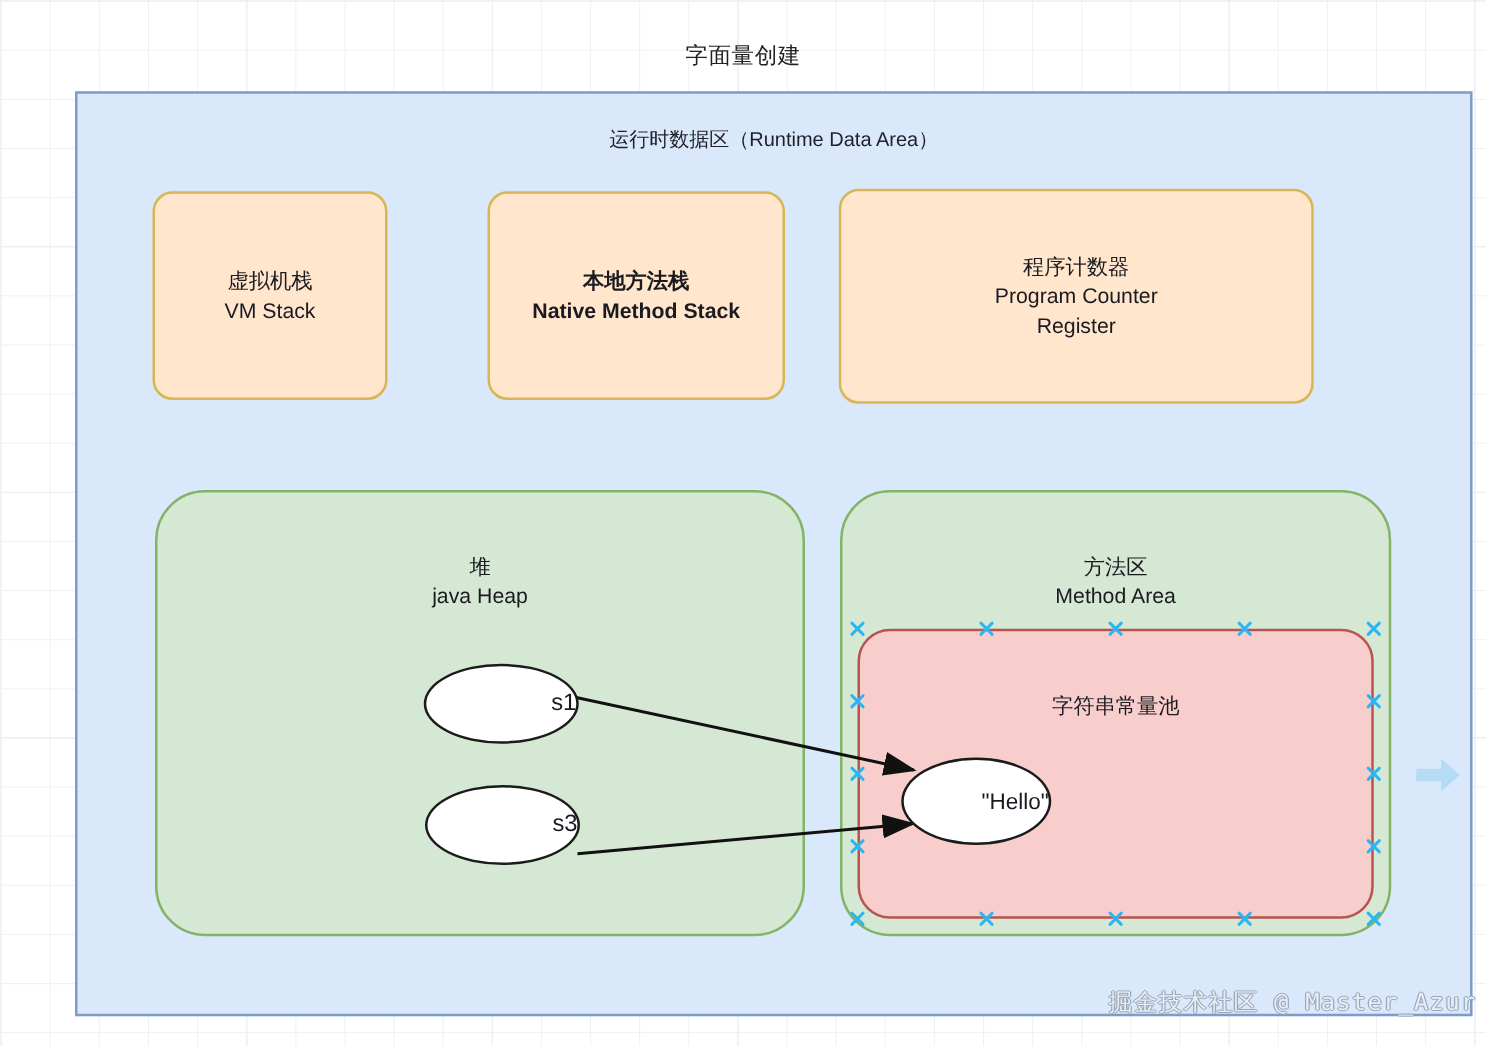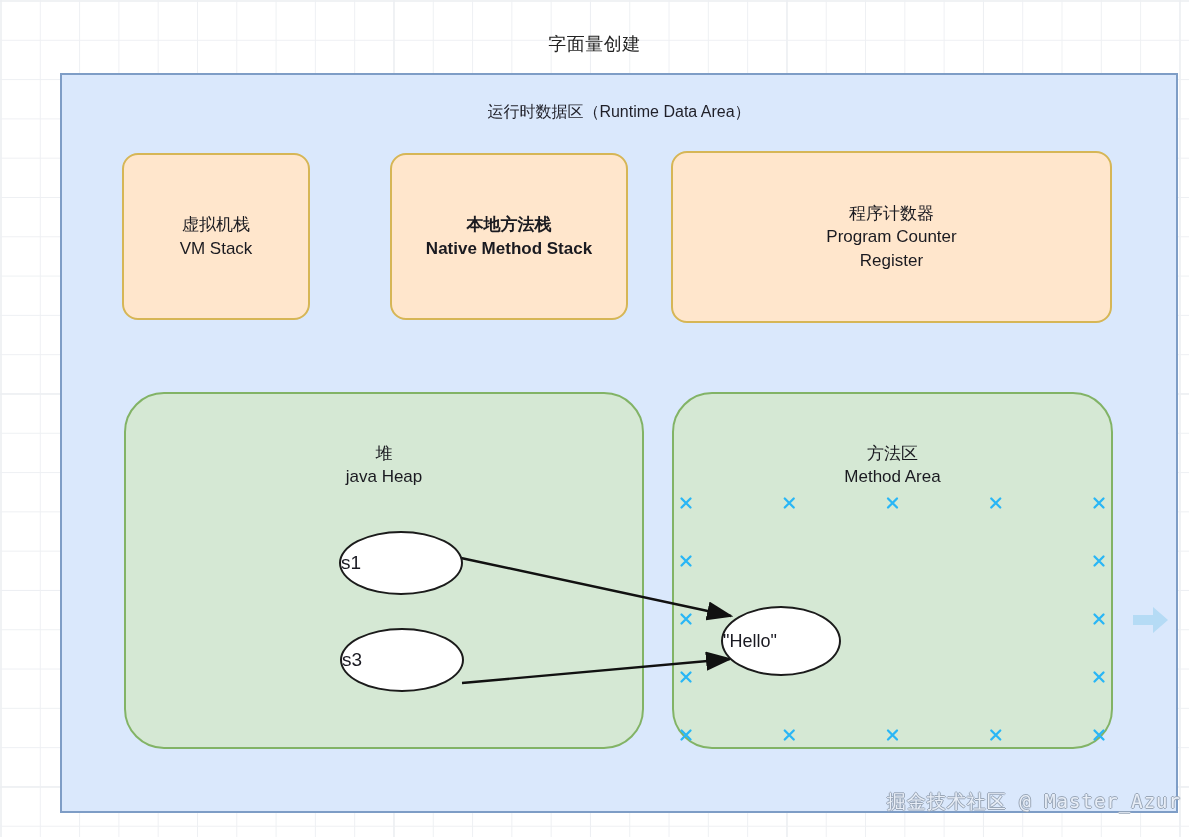--- a/index.html
+++ b/index.html
@@ -77,34 +77,34 @@
     border-radius: 26px;
   }
   .node-label-top {
     align-items: flex-start;
     padding-top: 48px;
   }
 
   
   #vm-stack           { left: 122px; top: 153px; width: 188px; height: 167px; }
   #native-method-stack{ left: 390px; top: 153px; width: 238px; height: 167px; font-weight: bold; }
-  #pc-register        { left: 671px; top: 151px; width: 441px; height: 172px; }
+  #pc-register        { left: 671px; top: 151px; width: 380px; height: 172px; }
   #java-heap          { left: 124px; top: 392px; width: 520px; height: 357px; }
   #method-area        { left: 672px; top: 392px; width: 441px; height: 357px; }
   #string-pool        { left: 686px; top: 503px; width: 413px; height: 232px; }
 
   
   .ellipse {
     position: absolute;
     background: #ffffff;
     border: 2.5px solid #1b1b1b;
     border-radius: 50%;
     display: flex;
     align-items: center;
-    justify-content: flex-start;
+    justify-content: flex-end;
     font-size: 19px;
     color: #1a1a22;
   }
   #ellipse-s1    { left: 339px; top: 531px; width: 124px; height: 64px; }
   #ellipse-s3    { left: 340px; top: 628px; width: 124px; height: 64px; }
   #ellipse-hello { left: 721px; top: 606px; width: 120px; height: 70px; font-size: 18px; }
 
   
   #arrow-layer, #handle-layer {
     position: absolute; left: 0; top: 0;
@@ -174,20 +174,25 @@
     </div>
   </div>
 
   <div class="node node-green node-label-top" id="method-area">
     <div>
       <div>方法区</div>
       <div>Method Area</div>
     </div>
   </div>
 
+  <div class="node node-red node-label-top" id="string-pool">
+    <div>
+      <div>字符串常量池</div>
+    </div>
+  </div>
 
   <svg id="arrow-layer" viewBox="0 0 1189 837">
     <defs>
       <marker id="arrowhead" markerWidth="11" markerHeight="8" refX="10" refY="4" orient="auto" markerUnits="strokeWidth">
         <path d="M0,0 L11,4 L0,8 z" fill="#111111"></path>
       </marker>
     </defs>
     <line x1="461" y1="558" x2="731" y2="616" stroke="#111111" stroke-width="2.4" marker-end="url(#arrowhead)"></line>
     <line x1="462" y1="683" x2="730" y2="659" stroke="#111111" stroke-width="2.4" marker-end="url(#arrowhead)"></line>
   </svg>

